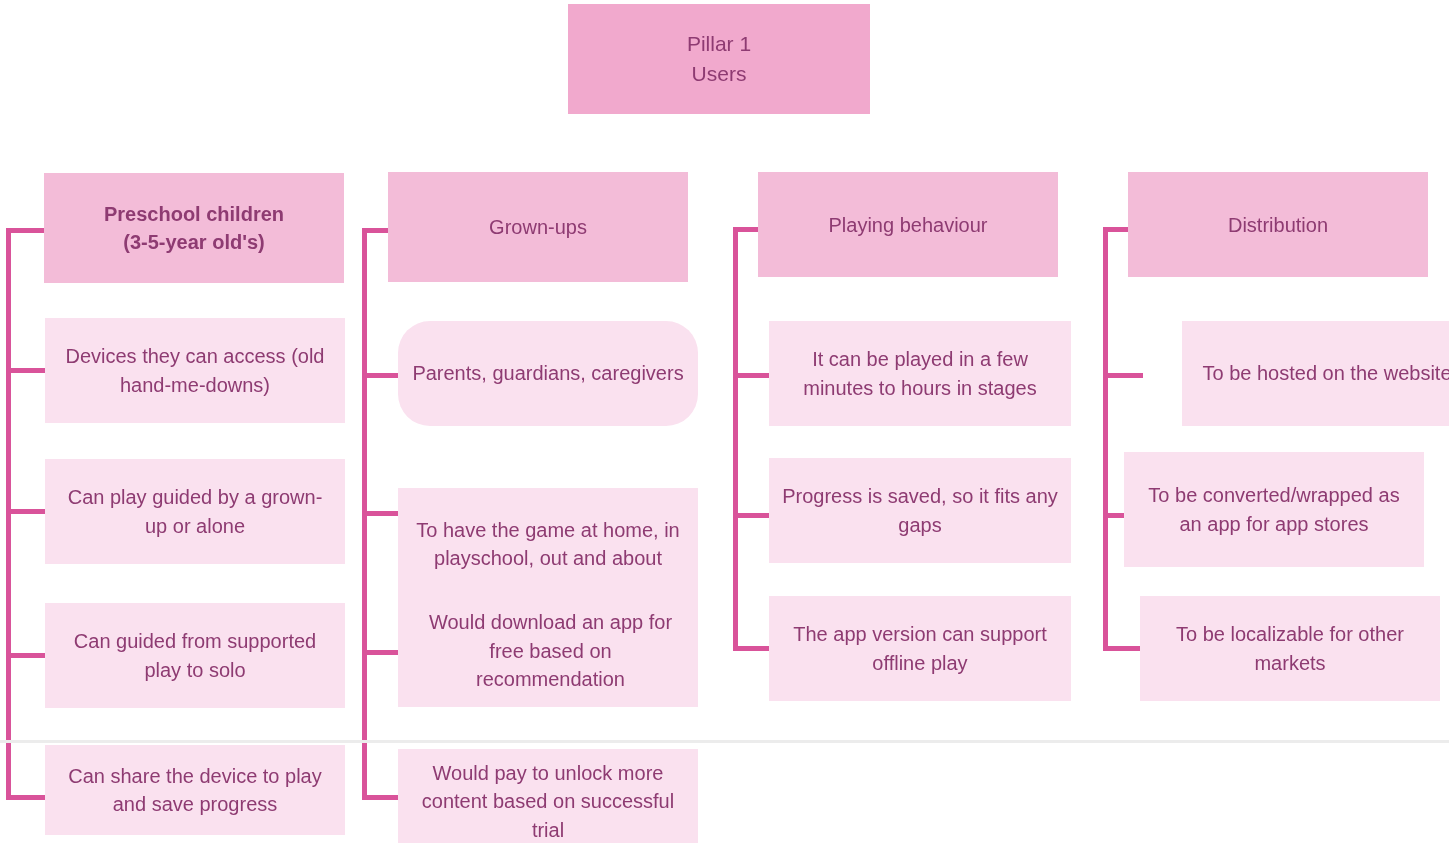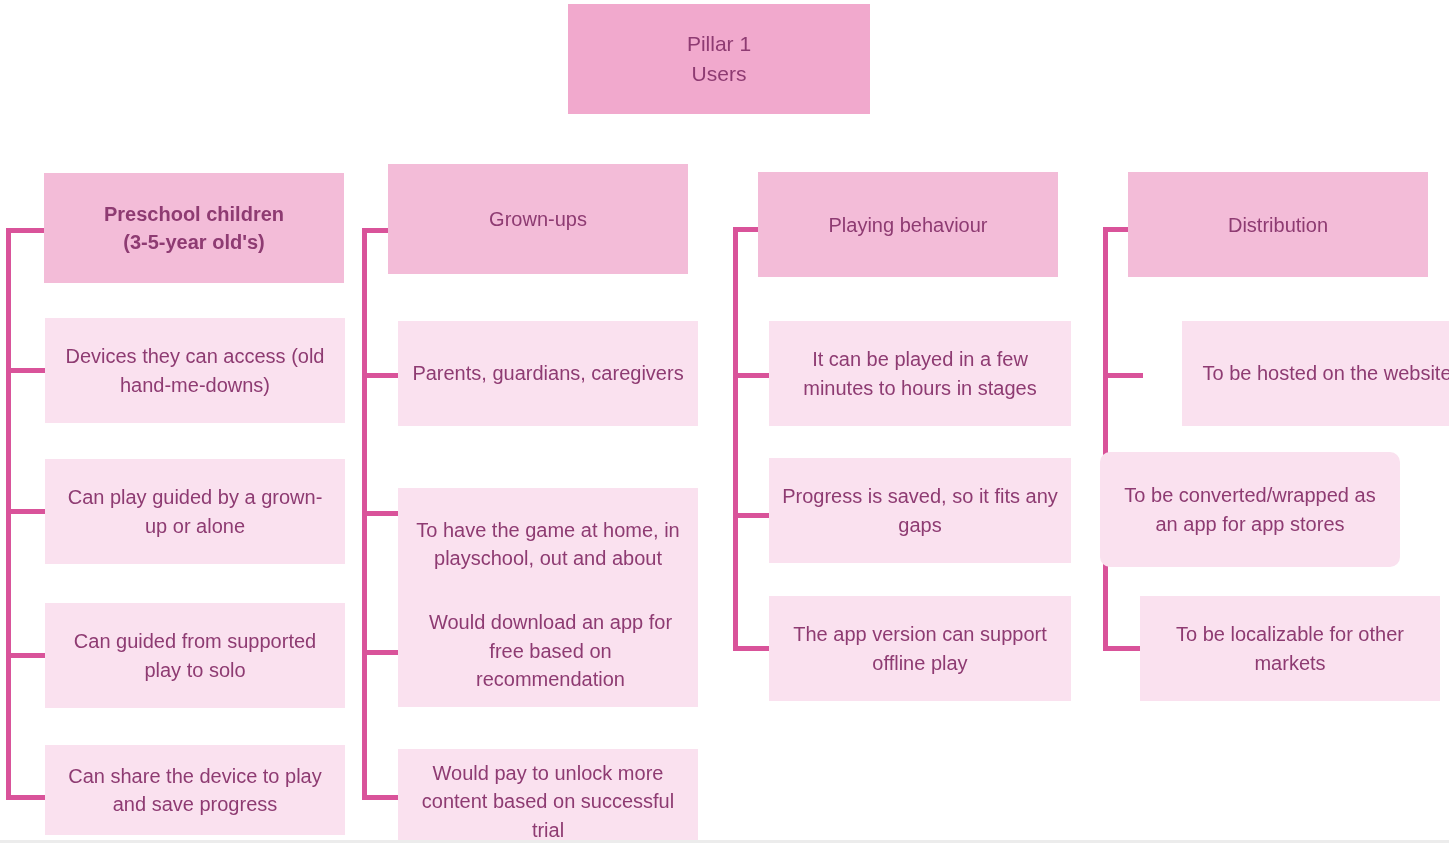--- a/index.html
+++ b/index.html
@@ -4,21 +4,21 @@
 <style>
   html,body{margin:0;padding:0;}
   body{
     width:1449px;height:843px;
     background:#ffffff;
     font-family:"Liberation Sans","DejaVu Sans",sans-serif;
     overflow:hidden;
     position:relative;
   }
 
-  #canvas{position:relative;width:1449px;height:843px;}
+  #canvas{position:relative;width:1449px;height:743px;}
 
   
   .root-node{
     position:absolute;
     left:568px;top:4px;
     width:302px;height:110px;
     background:#f1a9cd;
     display:flex;flex-direction:column;
     align-items:center;justify-content:center;
     color:#8e3b72;
@@ -122,25 +122,25 @@
   <div class="child-node" style="left:45px;top:459px;width:300px;height:105px;">
     <span>Can play guided by a grown-up or alone</span>
   </div>
   <div class="child-node" style="left:45px;top:603px;width:300px;height:105px;">
     <span>Can guided from supported play to solo</span>
   </div>
   <div class="child-node" style="left:45px;top:745px;width:300px;height:90px;">
     <span>Can share the device to play and save progress</span>
   </div>
 
-  <div class="col-header" style="left:388px;top:164px;width:300px;height:110px;">
+  <div class="col-header" style="left:388px;top:172px;width:300px;height:110px;">
     <span>Grown-ups</span>
   </div>
 
-  <div class="child-node" style="left:398px;top:321px;width:300px;height:105px;">
+  <div class="child-node" style="left:398px;top:321px;width:300px;height:105px;border-radius:32px;">
     <span>Parents, guardians, caregivers</span>
   </div>
   <div class="child-node" style="left:398px;top:456px;width:300px;height:112px;margin-top:32px;">
     <span>To have the game at home, in playschool, out and about</span>
   </div>
   <div class="child-node" style="left:398px;top:595px;width:300px;height:112px;padding-left:17px;">
     <span>Would download an app for free based on recommendation</span>
   </div>
   <div class="child-node" style="left:398px;top:749px;width:300px;height:105px;">
     <span>Would pay to unlock more content based on successful trial</span>
@@ -160,21 +160,21 @@
     <span>The app version can support offline play</span>
   </div>
 
   <div class="col-header" style="left:1128px;top:172px;width:300px;height:105px;">
     <span>Distribution</span>
   </div>
 
   <div class="child-node" style="left:1140px;top:321px;width:300px;height:105px;margin-left:42px;">
     <span>To be hosted on the websites</span>
   </div>
-  <div class="child-node" style="left:1100px;top:452px;width:300px;height:115px;border-radius:10px;">
+  <div class="child-node" style="left:1124px;top:452px;width:300px;height:115px;">
     <span>To be converted/wrapped as an app for app stores</span>
   </div>
   <div class="child-node" style="left:1140px;top:596px;width:300px;height:105px;padding-left:12px;">
     <span>To be localizable for other markets</span>
   </div>
 
   <div class="bottom-rule"></div>
 
 </div>
 

